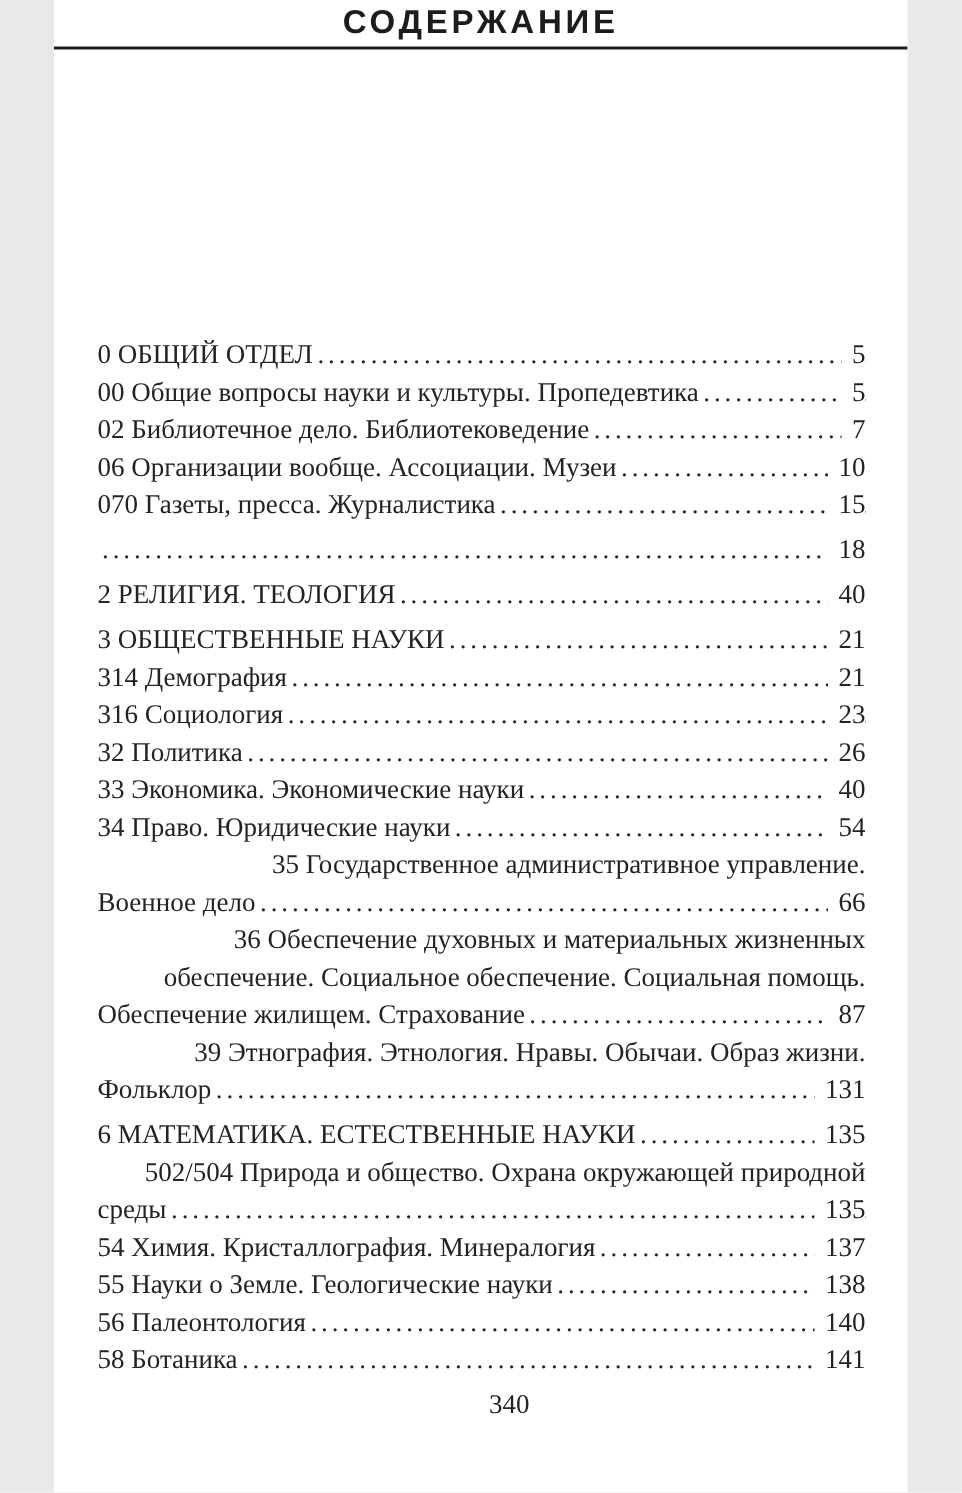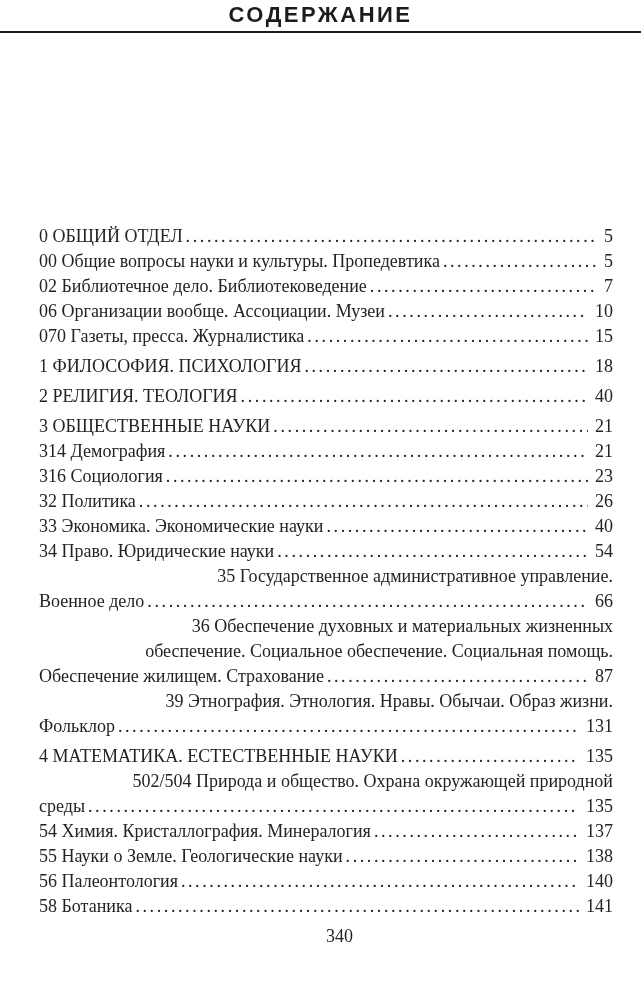--- a/index.html
+++ b/index.html
@@ -5,21 +5,21 @@
   :root {
     --text: #232323;
     --title: #1c1c1c;
     --rule: #1c1c1c;
     --background: #ffffff;
   }
   * { margin: 0; padding: 0; box-sizing: border-box; }
   html, body { background: #e9e9e9; }
   .page {
     position: relative;
-    width: 641px;
+    width: 569px;
     height: 995px;
     margin: 0 auto;
     background: var(--background);
     overflow: hidden;
     font-family: "Liberation Serif", "DejaVu Serif", serif;
     color: var(--text);
   }
   
   .page-header {
     padding: 3px 0 4px 0;
@@ -30,21 +30,21 @@
     font-weight: bold;
     font-size: 22px;
     line-height: 24px;
     letter-spacing: 2.5px;
     text-align: center;
     color: var(--title);
   }
   
   .toc {
     margin-top: 191px;
-    padding: 0 28px 0 39px;
+    padding: 0 28px 0 29px;
     font-size: 18px;
     line-height: 25px;
   }
   .entry.major { margin-top: 5px; }
   .entry:first-child { margin-top: 0; }
   .line { white-space: nowrap; text-align: right; }
   .lastline {
     position: relative;
     overflow: hidden;
     white-space: nowrap;
@@ -91,21 +91,21 @@
       <div class="entry">
         <div class="lastline"><span class="label">02 Библиотечное дело. Библиотековедение</span><span class="dots"></span><span class="pg">7</span></div>
       </div>
       <div class="entry">
         <div class="lastline"><span class="label">06 Организации вообще. Ассоциации. Музеи</span><span class="dots"></span><span class="pg">10</span></div>
       </div>
       <div class="entry">
         <div class="lastline"><span class="label">070 Газеты, пресса. Журналистика</span><span class="dots"></span><span class="pg">15</span></div>
       </div>
       <div class="entry major">
-        <div class="lastline"><span class="label">1 ФИЛОСОФИЯ. ПСИХОЛОГИЯ</span><span class="dots"></span><span class="pg">18</span></div>
+        <div class="lastline"><span class="dots"></span><span class="pg">18</span></div>
       </div>
       <div class="entry major">
         <div class="lastline"><span class="label">2 РЕЛИГИЯ. ТЕОЛОГИЯ</span><span class="dots"></span><span class="pg">40</span></div>
       </div>
       <div class="entry major">
         <div class="lastline"><span class="label">3 ОБЩЕСТВЕННЫЕ НАУКИ</span><span class="dots"></span><span class="pg">21</span></div>
       </div>
       <div class="entry">
         <div class="lastline"><span class="label">314 Демография</span><span class="dots"></span><span class="pg">21</span></div>
       </div>
@@ -128,21 +128,21 @@
       <div class="entry">
         <div class="line">36 Обеспечение духовных и материальных жизненных</div>
         <div class="line">обеспечение. Социальное обеспечение. Социальная помощь.</div>
         <div class="lastline"><span class="label">Обеспечение жилищем. Страхование</span><span class="dots"></span><span class="pg">87</span></div>
       </div>
       <div class="entry">
         <div class="line">39 Этнография. Этнология. Нравы. Обычаи. Образ жизни.</div>
         <div class="lastline"><span class="label">Фольклор</span><span class="dots"></span><span class="pg">131</span></div>
       </div>
       <div class="entry major">
-        <div class="lastline"><span class="label">4 МАТЕМАТИКА. ЕСТЕСТВЕННЫЕ НАУКИ</span><span class="dots"></span><span class="pg">135</span></div>
+        <div class="lastline"><span class="label">6 МАТЕМАТИКА. ЕСТЕСТВЕННЫЕ НАУКИ</span><span class="dots"></span><span class="pg">135</span></div>
       </div>
       <div class="entry">
         <div class="line">502/504 Природа и общество. Охрана окружающей природной</div>
         <div class="lastline"><span class="label">среды</span><span class="dots"></span><span class="pg">135</span></div>
       </div>
       <div class="entry">
         <div class="lastline"><span class="label">54 Химия. Кристаллография. Минералогия</span><span class="dots"></span><span class="pg">137</span></div>
       </div>
       <div class="entry">
         <div class="lastline"><span class="label">55 Науки о Земле. Геологические науки</span><span class="dots"></span><span class="pg">138</span></div>

